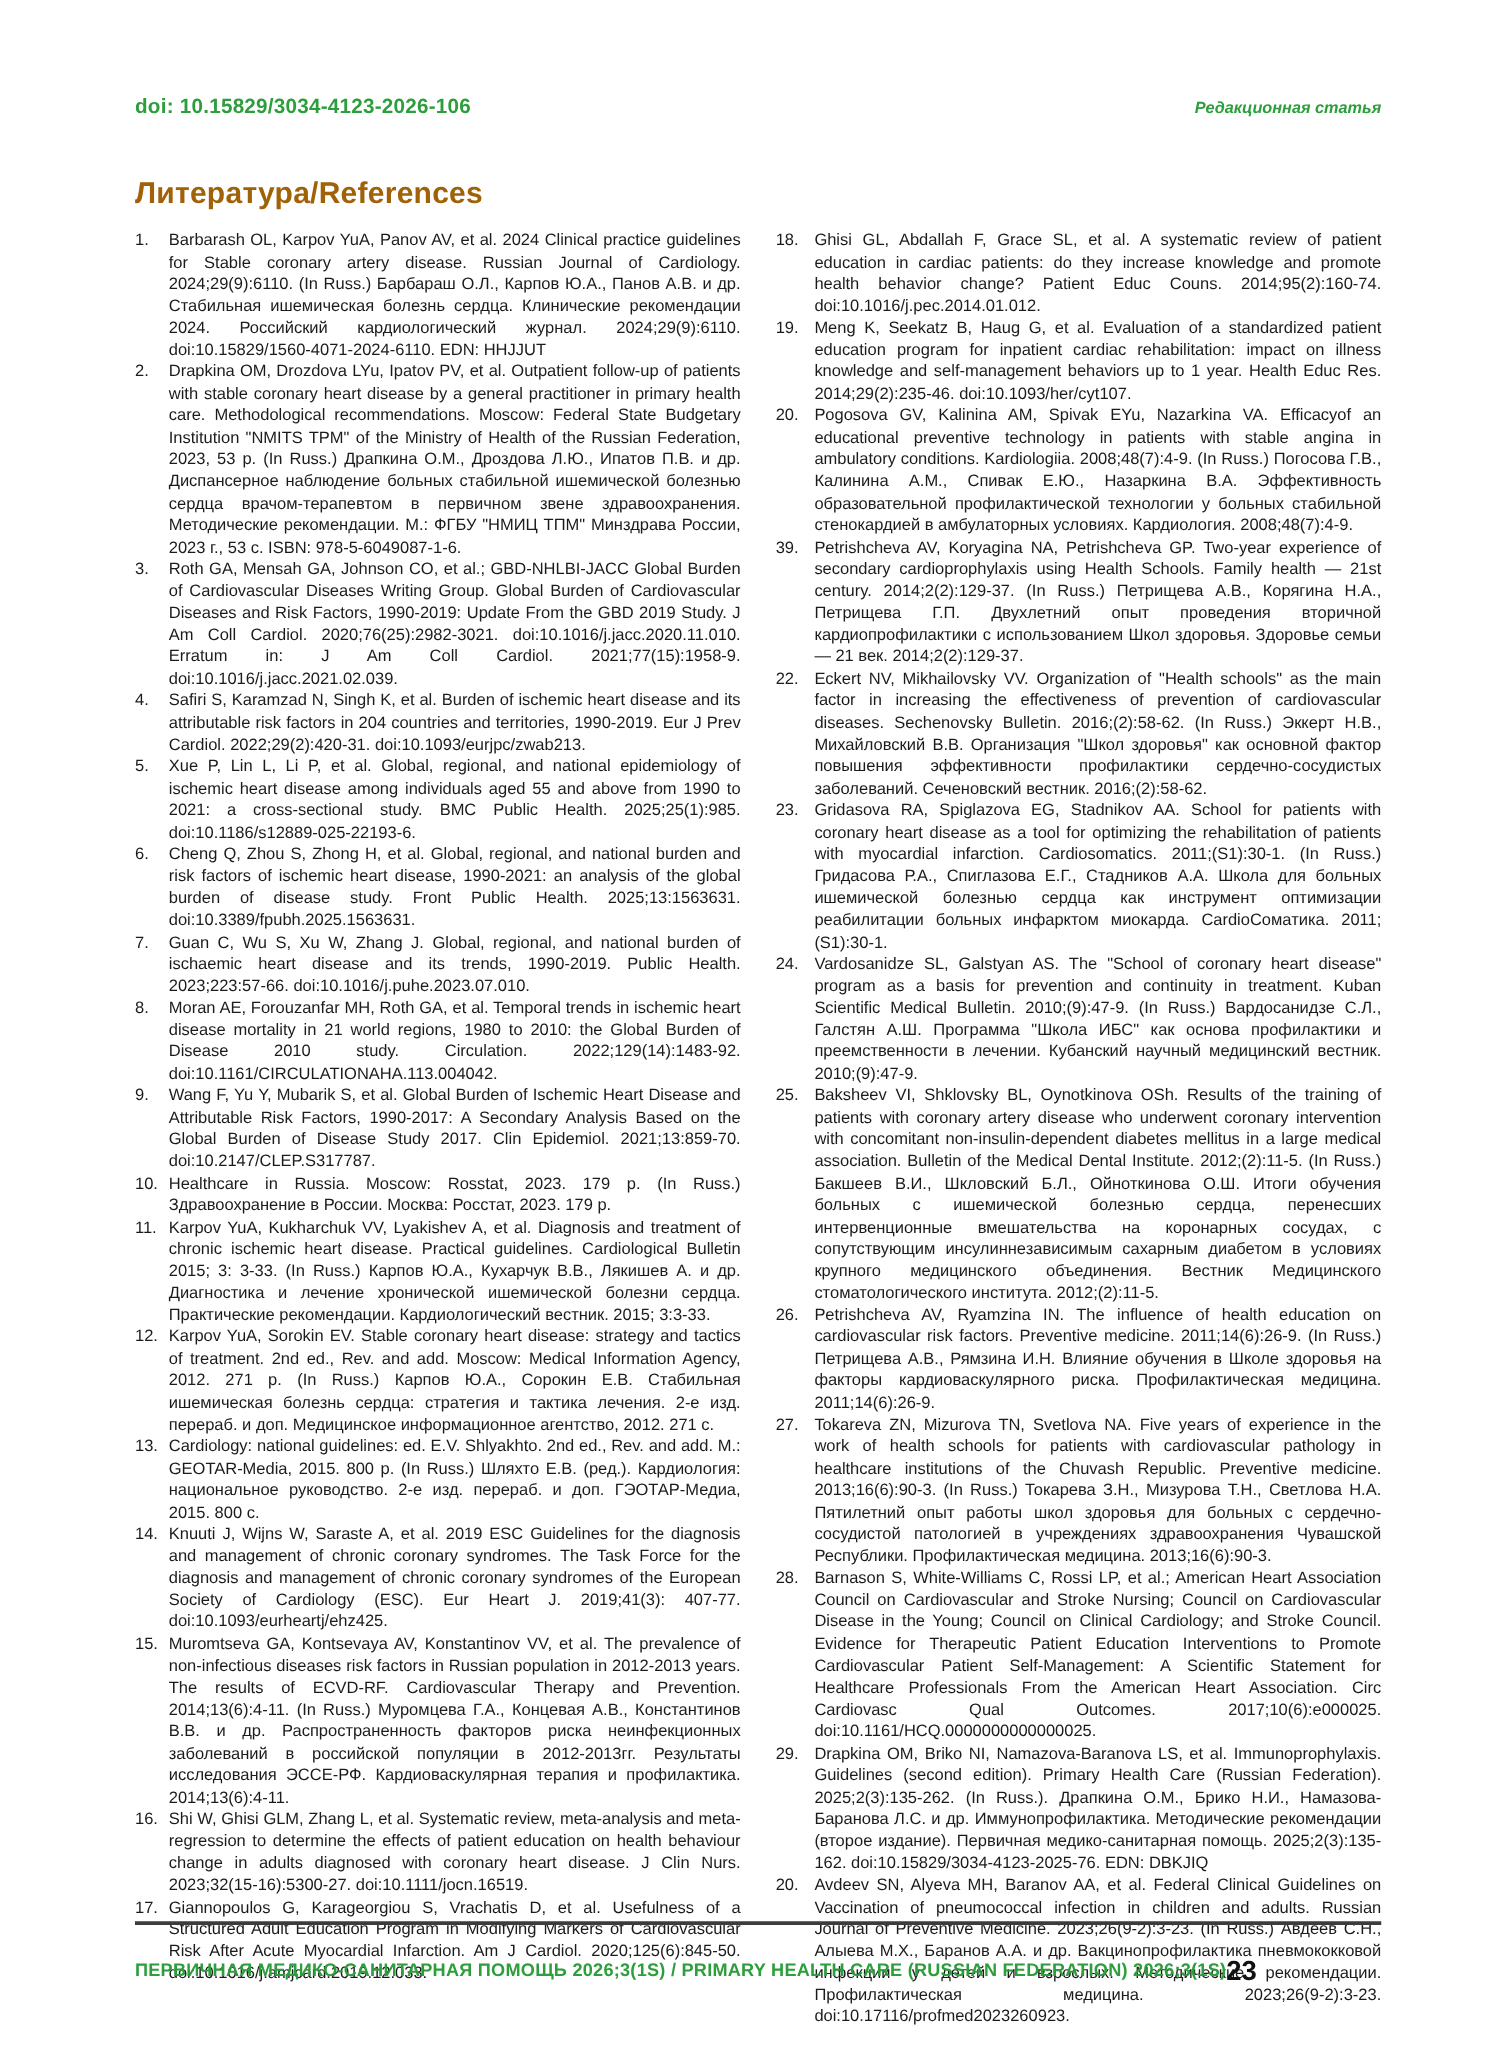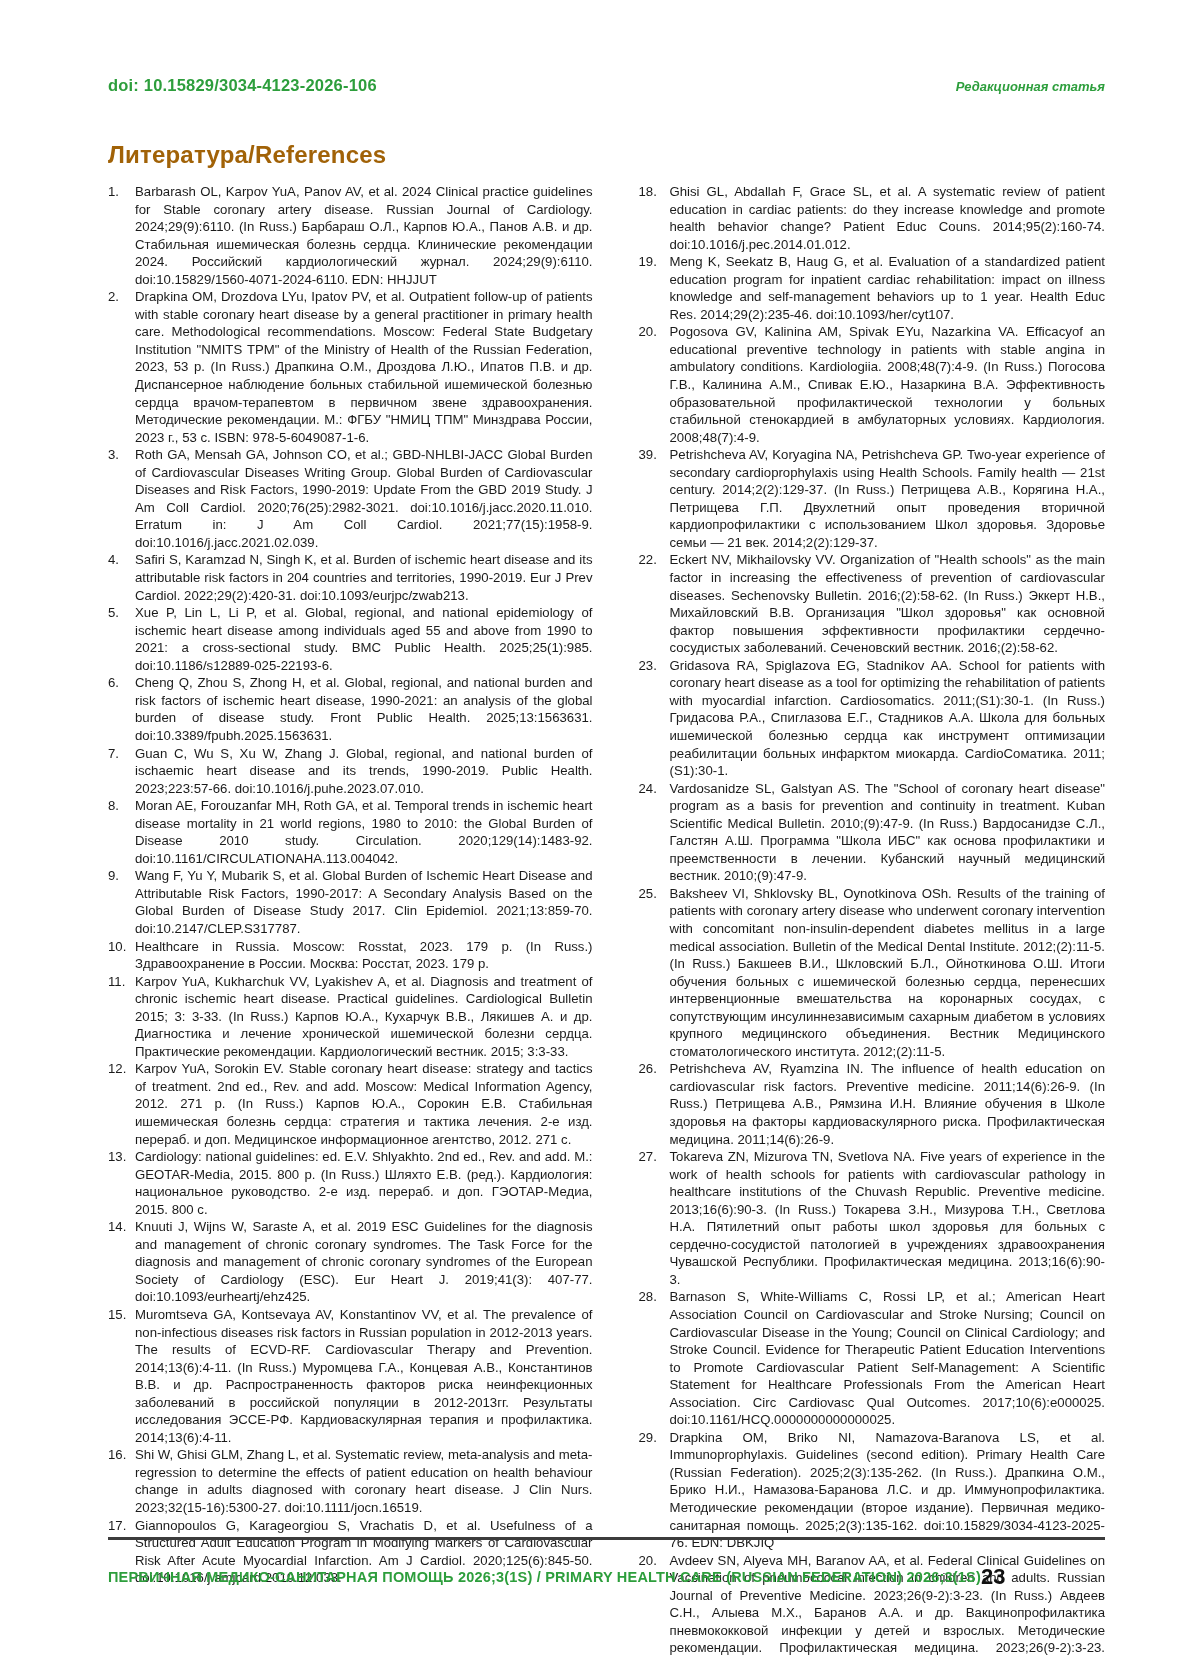--- a/index.html
+++ b/index.html
@@ -50,21 +50,21 @@
   .ref-item {
     display: flex;
     font-size: 13.2px;
     line-height: 1.33;
     color: #1b1b1b;
   }
   .ref-num {
     flex: 0 0 27px;
     width: 27px;
   }
-  .ref-col-right .ref-num { flex: 0 0 31px; width: 31px; margin-left: 18px; }
+  .ref-col-right .ref-num { flex: 0 0 31px; width: 31px; }
   .ref-text {
     flex: 1 1 auto;
     text-align: justify;
   }
   .page-footer {
     position: absolute;
     left: 108px;
     right: 95px;
     top: 1537px;
     border-top: 3px solid #3c3c3c;
@@ -122,21 +122,21 @@
         <div class="ref-item">
           <div class="ref-num">6.</div>
           <div class="ref-text">Cheng Q, Zhou S, Zhong H, et al. Global, regional, and national burden and risk factors of ischemic heart disease, 1990-2021: an analysis of the global burden of disease study. Front Public Health. 2025;13:1563631. doi:10.3389/fpubh.2025.1563631.</div>
         </div>
         <div class="ref-item">
           <div class="ref-num">7.</div>
           <div class="ref-text">Guan C, Wu S, Xu W, Zhang J. Global, regional, and national burden of ischaemic heart disease and its trends, 1990-2019. Public Health. 2023;223:57-66. doi:10.1016/j.puhe.2023.07.010.</div>
         </div>
         <div class="ref-item">
           <div class="ref-num">8.</div>
-          <div class="ref-text">Moran AE, Forouzanfar MH, Roth GA, et al. Temporal trends in ischemic heart disease mortality in 21 world regions, 1980 to 2010: the Global Burden of Disease 2010 study. Circulation. 2020;129(14):1483-92. doi:10.1161/CIRCULATIONAHA.113.004042.</div>
+          <div class="ref-text">Moran AE, Forouzanfar MH, Roth GA, et al. Temporal trends in ischemic heart disease mortality in 21 world regions, 1980 to 2010: the Global Burden of Disease 2010 study. Circulation. 2022;129(14):1483-92. doi:10.1161/CIRCULATIONAHA.113.004042.</div>
         </div>
         <div class="ref-item">
           <div class="ref-num">9.</div>
           <div class="ref-text">Wang F, Yu Y, Mubarik S, et al. Global Burden of Ischemic Heart Disease and Attributable Risk Factors, 1990-2017: A Secondary Analysis Based on the Global Burden of Disease Study 2017. Clin Epidemiol. 2021;13:859-70. doi:10.2147/CLEP.S317787.</div>
         </div>
         <div class="ref-item">
           <div class="ref-num">10.</div>
           <div class="ref-text">Healthcare in Russia. Moscow: Rosstat, 2023. 179 p. (In Russ.) Здравоохранение в России. Москва: Росстат, 2023. 179 р.</div>
         </div>
         <div class="ref-item">

